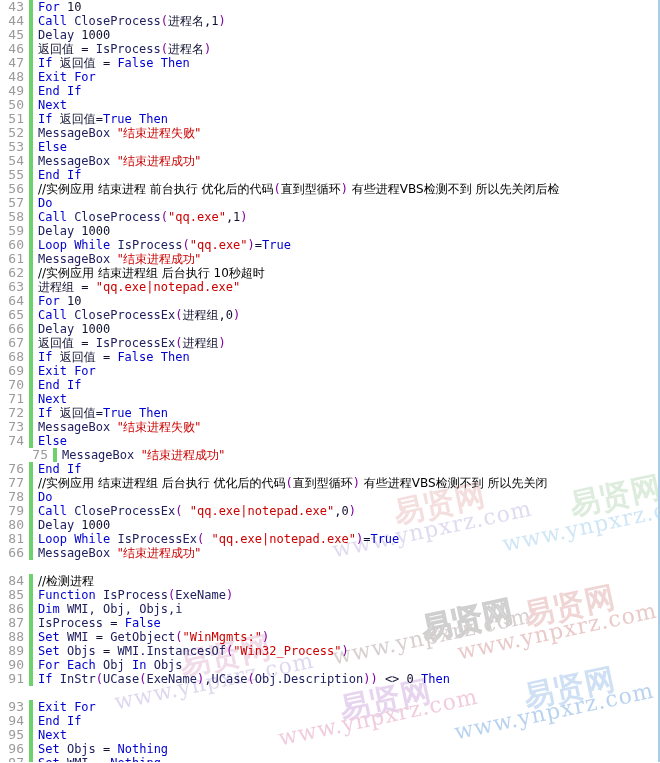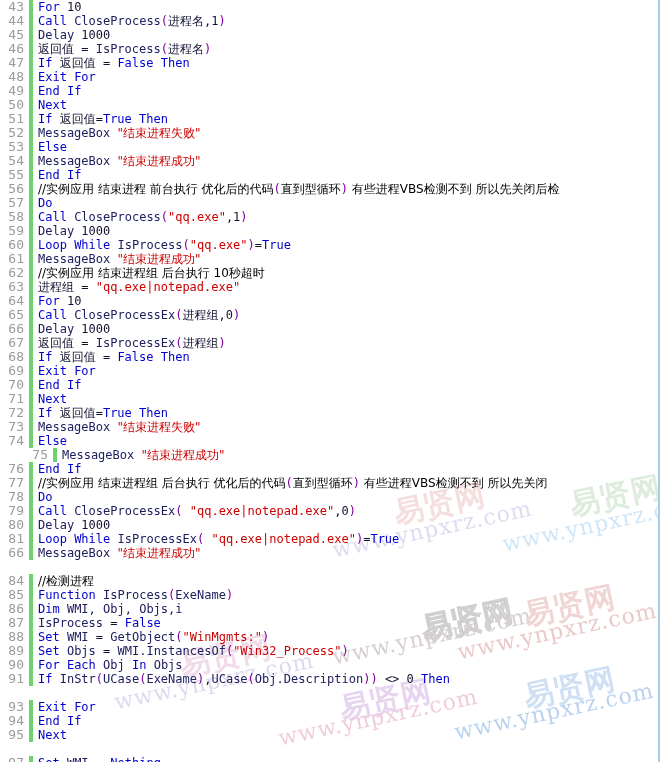--- a/index.html
+++ b/index.html
@@ -185,18 +185,19 @@
       <div class="code-line" style="top: 588px; position: absolute; left: 0px; width: 660px;"><span class="ln">85</span><span class="gutter-bar"></span><span class="txt"><span class="kw">Function</span><span class="op"> </span><span class="fn">IsProcess</span><span class="par">(</span><span class="fn">ExeName</span><span class="par">)</span></span></div>
       <div class="code-line" style="top: 602px; position: absolute; left: 0px; width: 660px;"><span class="ln">86</span><span class="gutter-bar"></span><span class="txt"><span class="kw">Dim</span><span class="op"> </span><span class="fn">WMI, Obj, Objs,i</span></span></div>
       <div class="code-line" style="top: 616px; position: absolute; left: 0px; width: 660px;"><span class="ln">87</span><span class="gutter-bar"></span><span class="txt"><span class="fn">IsProcess</span><span class="op"> = </span><span class="kw">False</span></span></div>
       <div class="code-line" style="top: 630px; position: absolute; left: 0px; width: 660px;"><span class="ln">88</span><span class="gutter-bar"></span><span class="txt"><span class="kw">Set</span><span class="op"> </span><span class="fn">WMI</span><span class="op"> = </span><span class="fn">GetObject</span><span class="par">(</span><span class="str">"WinMgmts:"</span><span class="par">)</span></span></div>
       <div class="code-line" style="top: 644px; position: absolute; left: 0px; width: 660px;"><span class="ln">89</span><span class="gutter-bar"></span><span class="txt"><span class="kw">Set</span><span class="op"> </span><span class="fn">Objs</span><span class="op"> = </span><span class="fn">WMI.InstancesOf</span><span class="par">(</span><span class="str">"Win32_Process"</span><span class="par">)</span></span></div>
       <div class="code-line" style="top: 658px; position: absolute; left: 0px; width: 660px;"><span class="ln">90</span><span class="gutter-bar"></span><span class="txt"><span class="kw">For</span><span class="op"> </span><span class="kw">Each</span><span class="op"> </span><span class="fn">Obj</span><span class="op"> </span><span class="kw">In</span><span class="op"> </span><span class="fn">Objs</span></span></div>
       <div class="code-line" style="top: 672px; position: absolute; left: 0px; width: 660px;"><span class="ln">91</span><span class="gutter-bar"></span><span class="txt"><span class="kw">If</span><span class="op"> </span><span class="fn">InStr</span><span class="par">(</span><span class="fn">UCase</span><span class="par">(</span><span class="fn">ExeName</span><span class="par">)</span><span class="op">,</span><span class="fn">UCase</span><span class="par">(</span><span class="fn">Obj.Description</span><span class="par">)</span><span class="par">)</span><span class="op"> &lt;&gt; </span><span class="num">0</span><span class="op"> </span><span class="kw">Then</span></span></div>
       <div class="code-line" style="top: 700px; position: absolute; left: 0px; width: 660px;"><span class="ln">93</span><span class="gutter-bar"></span><span class="txt"><span class="kw">Exit</span><span class="op"> </span><span class="kw">For</span></span></div>
       <div class="code-line" style="top: 714px; position: absolute; left: 0px; width: 660px;"><span class="ln">94</span><span class="gutter-bar"></span><span class="txt"><span class="kw">End</span><span class="op"> </span><span class="kw">If</span></span></div>
       <div class="code-line" style="top: 728px; position: absolute; left: 0px; width: 660px;"><span class="ln">95</span><span class="gutter-bar"></span><span class="txt"><span class="kw">Next</span></span></div>
+      <div class="code-line" style="top: 742px; position: absolute; left: 0px; width: 660px;"><span class="ln">96</span><span class="gutter-bar"></span><span class="txt"><span class="kw">Set</span><span class="op"> </span><span class="fn">Objs</span><span class="op"> = </span><span class="kw">Nothing</span></span></div>
       <div class="code-line" style="top: 756px; position: absolute; left: 0px; width: 660px;"><span class="ln">97</span><span class="gutter-bar"></span><span class="txt"><span class="kw">Set</span><span class="op"> </span><span class="fn">WMI</span><span class="op"> = </span><span class="kw">Nothing</span></span></div>
     </div>
 
   <div id="right-edge"></div>
   <div id="bottom-edge"></div>
 </div>
 
 </body></html>

